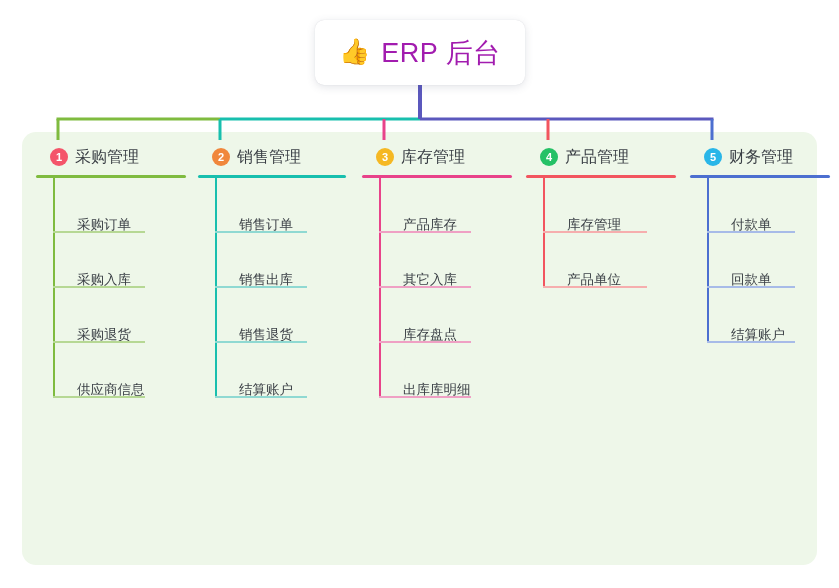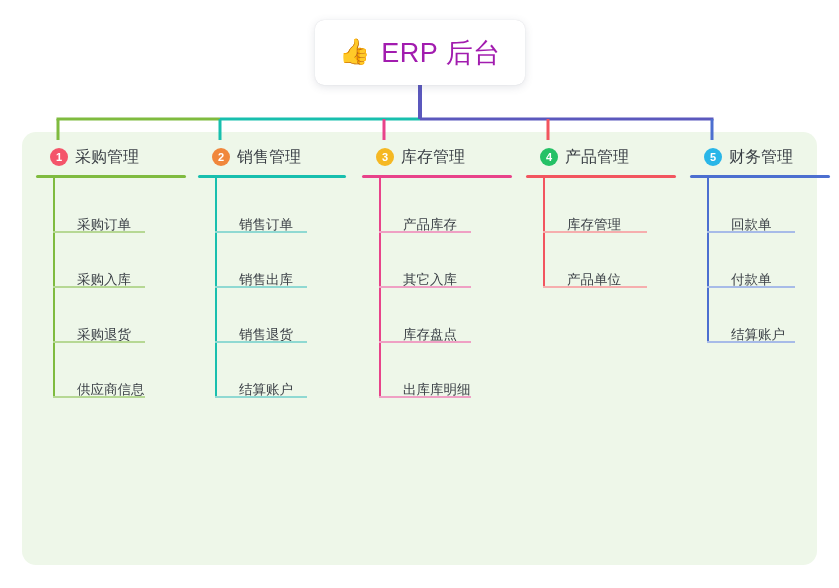--- a/index.html
+++ b/index.html
@@ -271,28 +271,28 @@
       </div>
       <div class="column" style="left: 690px; width: 140px;">
         <div class="col-head">
           <span class="badge" style="background: rgb(41, 182, 232);">5</span>
           <span class="col-title">财务管理</span>
         </div>
         <div class="head-rule" style="background: rgb(76, 111, 208); width: 140px;"></div>
         <div class="items">
           <div class="trunk" style="background: rgb(76, 111, 208);"></div>
           <div class="item">
+            <span class="item-label">付款单</span>
+            <div class="item-rule" style="background: rgb(167, 187, 232); width: 88px;"></div>
+          </div>
+          <div class="item">
             <span class="item-label">回款单</span>
             <div class="item-rule" style="background: rgb(167, 187, 232); width: 88px;"></div>
           </div>
           <div class="item">
-            <span class="item-label">付款单</span>
-            <div class="item-rule" style="background: rgb(167, 187, 232); width: 88px;"></div>
-          </div>
-          <div class="item">
             <span class="item-label">结算账户</span>
             <div class="item-rule" style="background: rgb(167, 187, 232); width: 88px;"></div>
           </div>
         </div>
       </div>
     </div>
 
 </div>
 
 </body></html>

